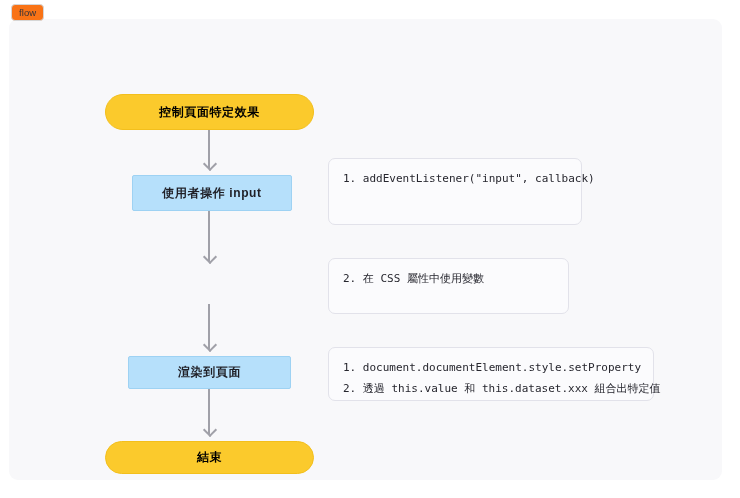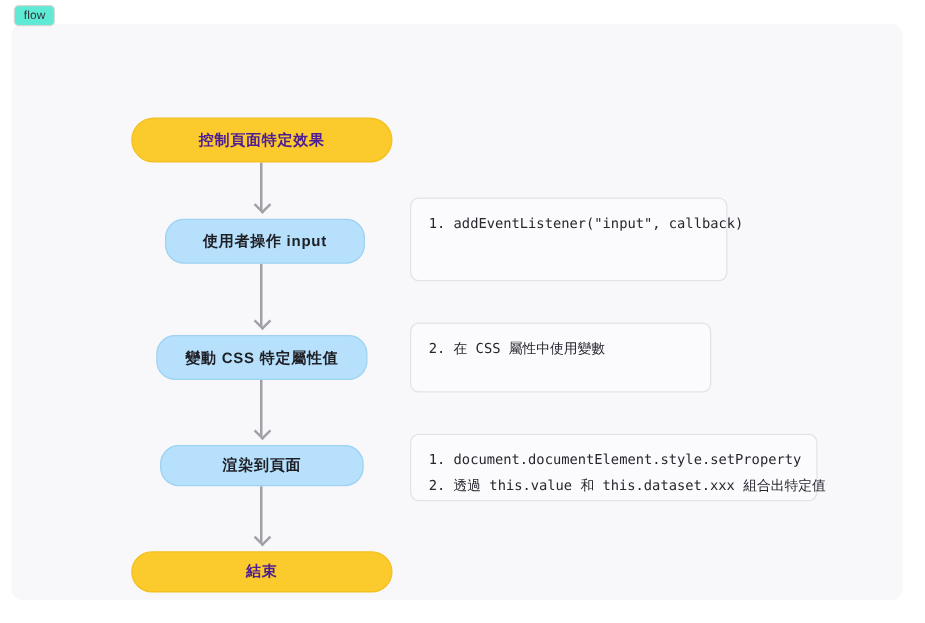--- a/index.html
+++ b/index.html
@@ -17,21 +17,21 @@
 
   
   .tab-chip {
     position: absolute;
     left: 11px;
     top: 4px;
     height: 15px;
     padding: 0 7px;
     display: flex;
     align-items: center;
-    background: #5eead4;
+    background: #f97316;
     border: 1px solid #d6d6d6;
     border-radius: 4px;
     font-size: 9.5px;
     color: #33333a;
     letter-spacing: .1px;
     z-index: 5;
   }
 
   
   .card {
@@ -69,27 +69,27 @@
     box-sizing: border-box;
     text-align: center;
     white-space: nowrap;
   }
   .node-terminal {
     background: #fbca2c;
     border: 1px solid #f3bf1c;
     border-radius: 19px;
     font-size: 12px;
     font-weight: bold;
-    color: #4c1d95;
+    color: #000000;
     letter-spacing: .6px;
   }
   .node-step {
     background: #b6e0fb;
     border: 1px solid #9ed2f3;
-    border-radius: 15px;
+    border-radius: 2px;
     font-size: 12px;
     font-weight: bold;
     color: #1f1f26;
     letter-spacing: .6px;
   }
 
   #node-start  { left: 96px;  top: 75px;  width: 209px; height: 36px; }
   #node-input  { left: 123px; top: 156px; width: 160px; height: 36px; }
   #node-change { left: 116px; top: 249px; width: 169px; height: 36px; }
   #node-render { left: 119px; top: 337px; width: 163px; height: 33px; }
@@ -152,21 +152,20 @@
 
     <div class="arrow" id="arrow-1"></div>
     <div class="arrow" id="arrow-2"></div>
     <div class="arrow" id="arrow-3"></div>
     <div class="arrow" id="arrow-4"></div>
 
     <div class="node node-terminal" id="node-start">控制頁面特定效果</div>
 
     <div class="node node-step" id="node-input">使用者操作 input</div>
 
-    <div class="node node-step" id="node-change">變動 CSS 特定屬性值</div>
 
     <div class="node node-terminal" id="node-end">結束</div>
 
     <div class="node node-step" id="node-render">渲染到頁面</div>
 
     <div class="note" id="note-1">
       <span class="note-line">1. addEventListener("input", callback)</span>
     </div>
 
     <div class="note" id="note-2">

